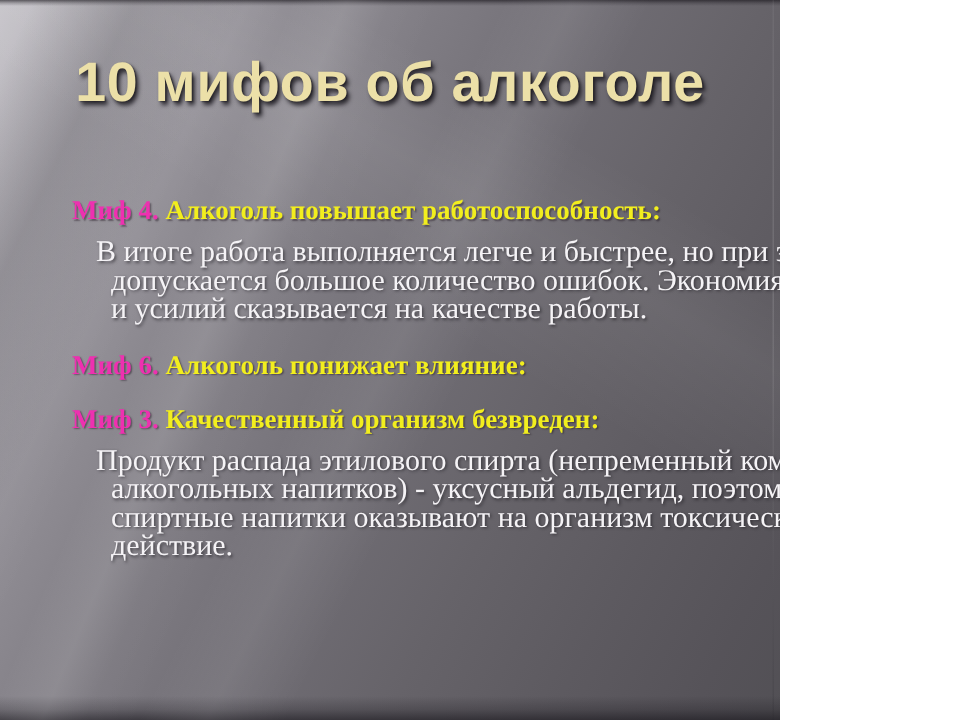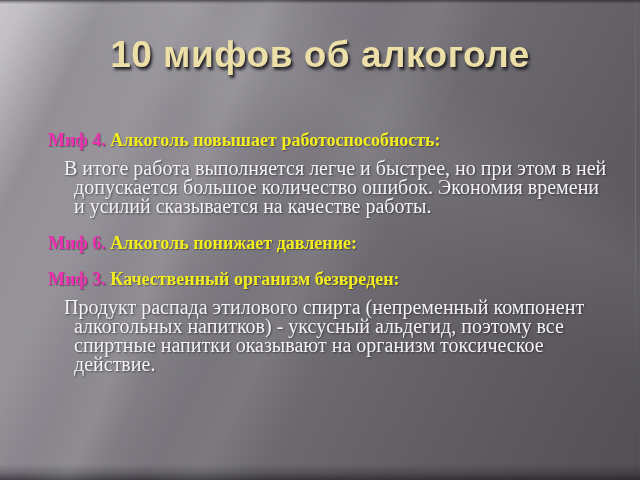--- a/index.html
+++ b/index.html
@@ -1,21 +1,21 @@
 <!DOCTYPE html>
 <html lang="ru"><head>
 <meta charset="utf-8">
 <style>
   html, body {
     margin: 0;
     padding: 0;
   }
   .slide {
     position: relative;
-    width: 640px;
+    width: 520px;
     height: 480px;
     overflow: hidden;
     font-family: "Liberation Serif", "DejaVu Serif", serif;
     background:
       
       linear-gradient(to bottom, rgba(25,22,28,0.65) 0px, rgba(25,22,28,0.25) 2px, rgba(25,22,28,0) 4px),
       
       linear-gradient(to top, rgba(22,20,26,0.60) 0px, rgba(22,20,26,0.25) 7px, rgba(22,20,26,0) 16px),
       
       linear-gradient(115deg, rgba(255,255,255,0.25) 0%, rgba(255,255,255,0.10) 12%, rgba(255,255,255,0.00) 26%),
@@ -95,21 +95,21 @@
     <div class="heading">
       <span class="myth-label">Миф 4.</span>
       <span class="myth-claim">Алкоголь повышает работоспособность:</span>
     </div>
     <div class="para">В итоге работа выполняется легче и быстрее, но при этом в ней
 допускается большое количество ошибок. Экономия времени
 и усилий сказывается на качестве работы.</div>
 
     <div class="heading">
       <span class="myth-label">Миф 6.</span>
-      <span class="myth-claim">Алкоголь понижает давление:</span>
+      <span class="myth-claim">Алкоголь понижает влияние:</span>
     </div>
 
     <div class="heading">
       <span class="myth-label">Миф 3.</span>
       <span class="myth-claim">Качественный организм безвреден:</span>
     </div>
     <div class="para">Продукт распада этилового спирта (непременный компонент
 алкогольных напитков) - уксусный альдегид, поэтому все
 спиртные напитки оказывают на организм токсическое
 действие.</div>

